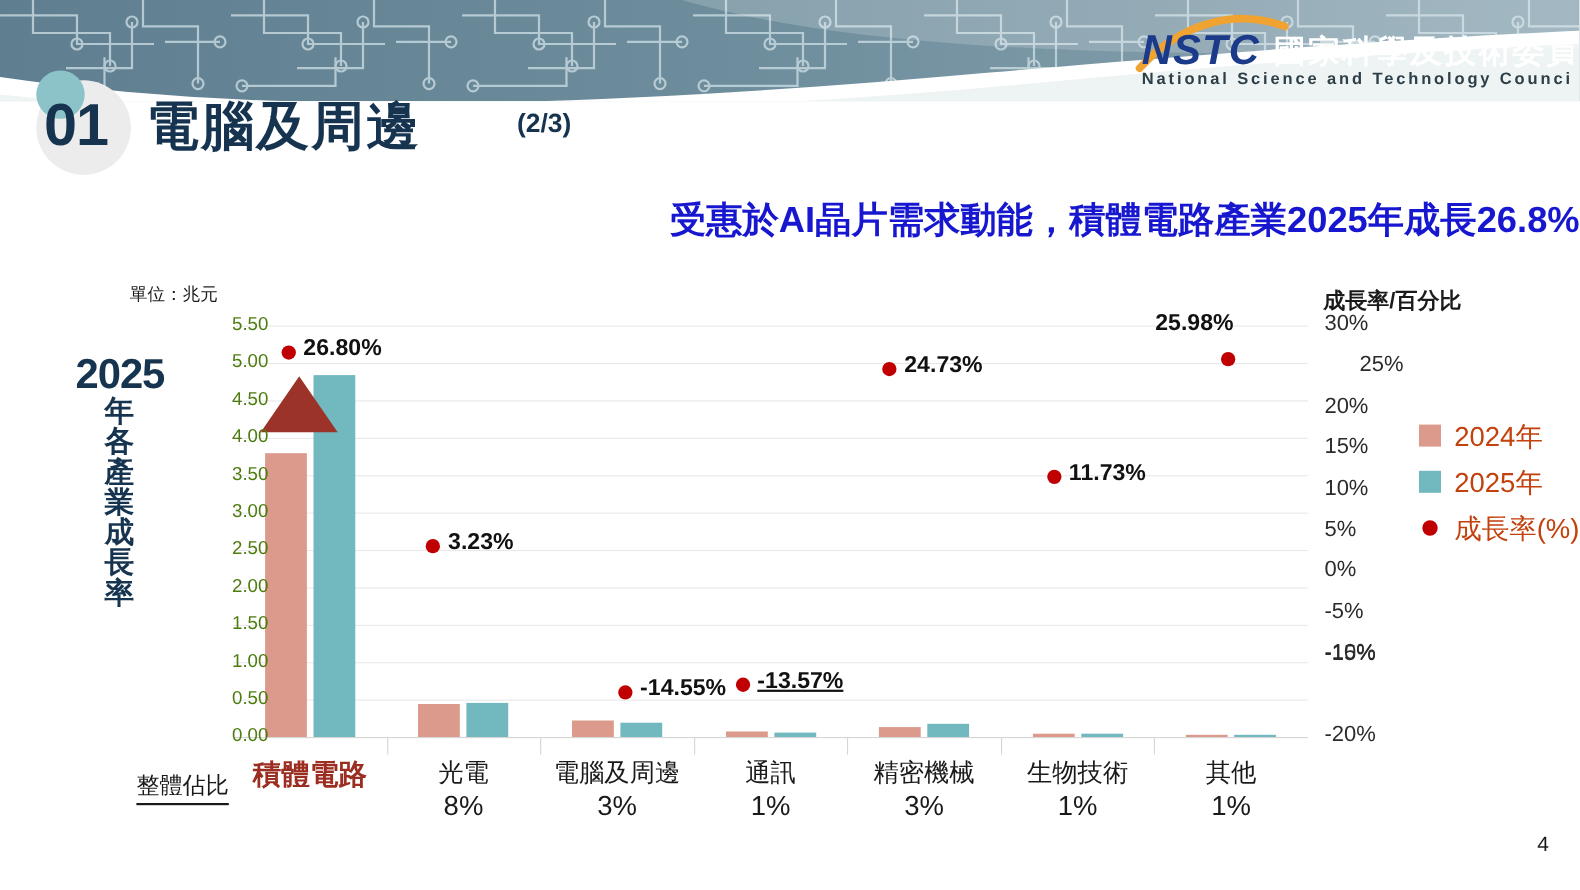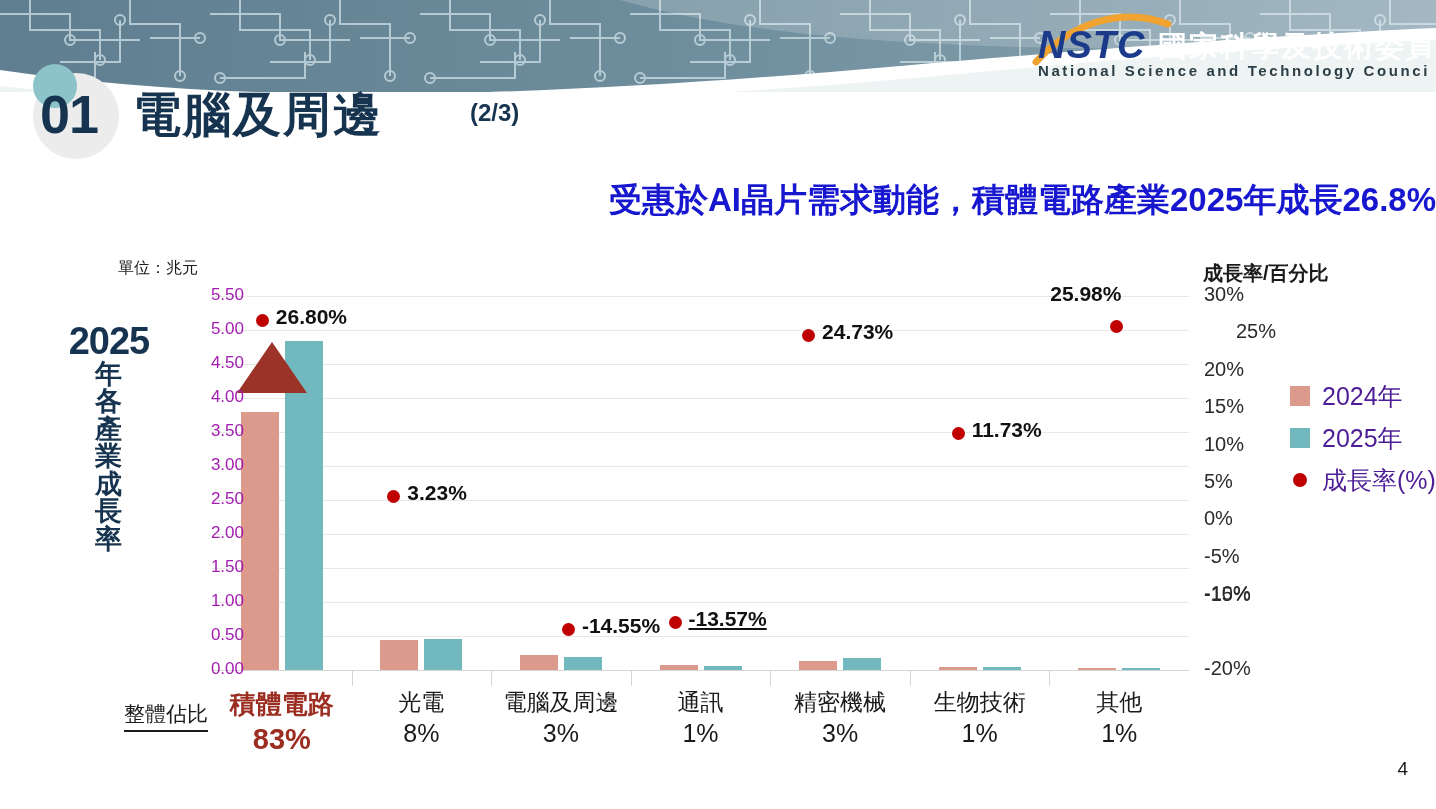--- a/index.html
+++ b/index.html
@@ -39,21 +39,21 @@
   .headline{
     position:absolute;left:0;top:178px;width:1436px;text-align:right;
     font-size:33px;font-weight:bold;color:#1717cf;letter-spacing:0px;
   }
   
   .chart-area{position:absolute;left:212px;top:296px;width:977px;height:374px;}
   .gridline{position:absolute;left:0;width:977px;height:1px;background:#e8e8e8;}
   .axis-base{position:absolute;left:0;top:374px;width:977px;height:1px;background:#d6d6d6;}
   .ytick-left{
     position:absolute;right:1192px;width:70px;text-align:right;
-    font-size:17px;color:#a21caf;
+    font-size:17px;color:#4d7c0f;
   }
   .ytick-right{
     position:absolute;left:1204px;width:80px;text-align:left;
     font-size:20px;color:#2b2b2b;
   }
   .unit-label{
     position:absolute;left:118px;top:258px;font-size:16px;color:#1a1a1a;
   }
   .right-axis-title{
     position:absolute;left:1203px;top:260px;font-size:20px;font-weight:bold;color:#1a1a1a;
@@ -90,21 +90,21 @@
   .cat.hl .pct{color:#9b2d21;font-weight:bold;font-size:29px;}
   .share-label{
     position:absolute;left:124px;top:700px;font-size:21px;color:#1a1a1a;
     border-bottom:2px solid #1a1a1a;padding-bottom:2px;
   }
   
   .legend{position:absolute;left:1290px;top:382px;}
   .legend-row{display:flex;align-items:center;margin-bottom:14px;height:28px;}
   .legend-swatch{width:20px;height:20px;margin-right:12px;}
   .legend-dot{width:14px;height:14px;border-radius:50%;background:#c00000;margin:0 15px 0 3px;}
-  .legend-text{font-size:25px;color:#4c1d95;white-space:nowrap;}
+  .legend-text{font-size:25px;color:#c2410c;white-space:nowrap;}
   
   .pagenum{position:absolute;right:28px;top:758px;font-size:19px;color:#1a1a1a;}
 </style>
 </head>
 <body>
 
 <div class="banner">
   <svg class="banner-bg" viewBox="0 0 1436 92" preserveAspectRatio="none">
     <defs>
       <linearGradient id="bgGrad" x1="0" y1="0" x2="1" y2="0">
@@ -242,21 +242,20 @@
     <div class="ytick-right" style="top: 470px;">5%</div>
     <div class="ytick-right" style="top: 432.6px;">10%</div>
     <div class="ytick-right" style="top: 395.2px;">15%</div>
     <div class="ytick-right" style="top: 357.8px;">20%</div>
     <div class="ytick-right" style="top: 320.4px; margin-left: 32px;">25%</div>
     <div class="ytick-right" style="top: 283px;">30%</div>
   </div>
 <div id="xlabels">
     <div class="cat hl" style="left: 212px; width: 139.571px;">
       <span class="name">積體電路</span>
-      <span class="pct">83%</span>
     </div>
     <div class="cat" style="left: 351.571px; width: 139.571px;">
       <span class="name">光電</span>
       <span class="pct">8%</span>
     </div>
     <div class="cat" style="left: 491.143px; width: 139.571px;">
       <span class="name">電腦及周邊</span>
       <span class="pct">3%</span>
     </div>
     <div class="cat" style="left: 630.714px; width: 139.571px;">

